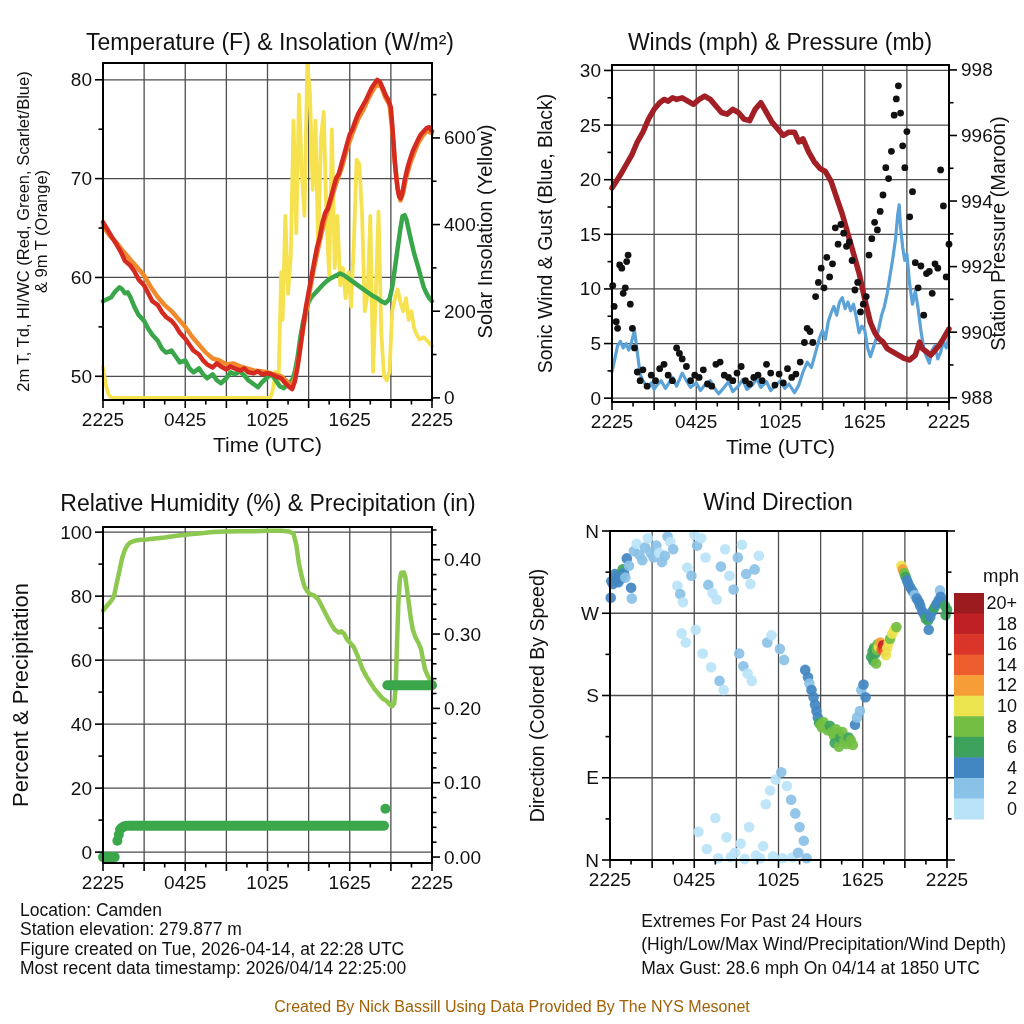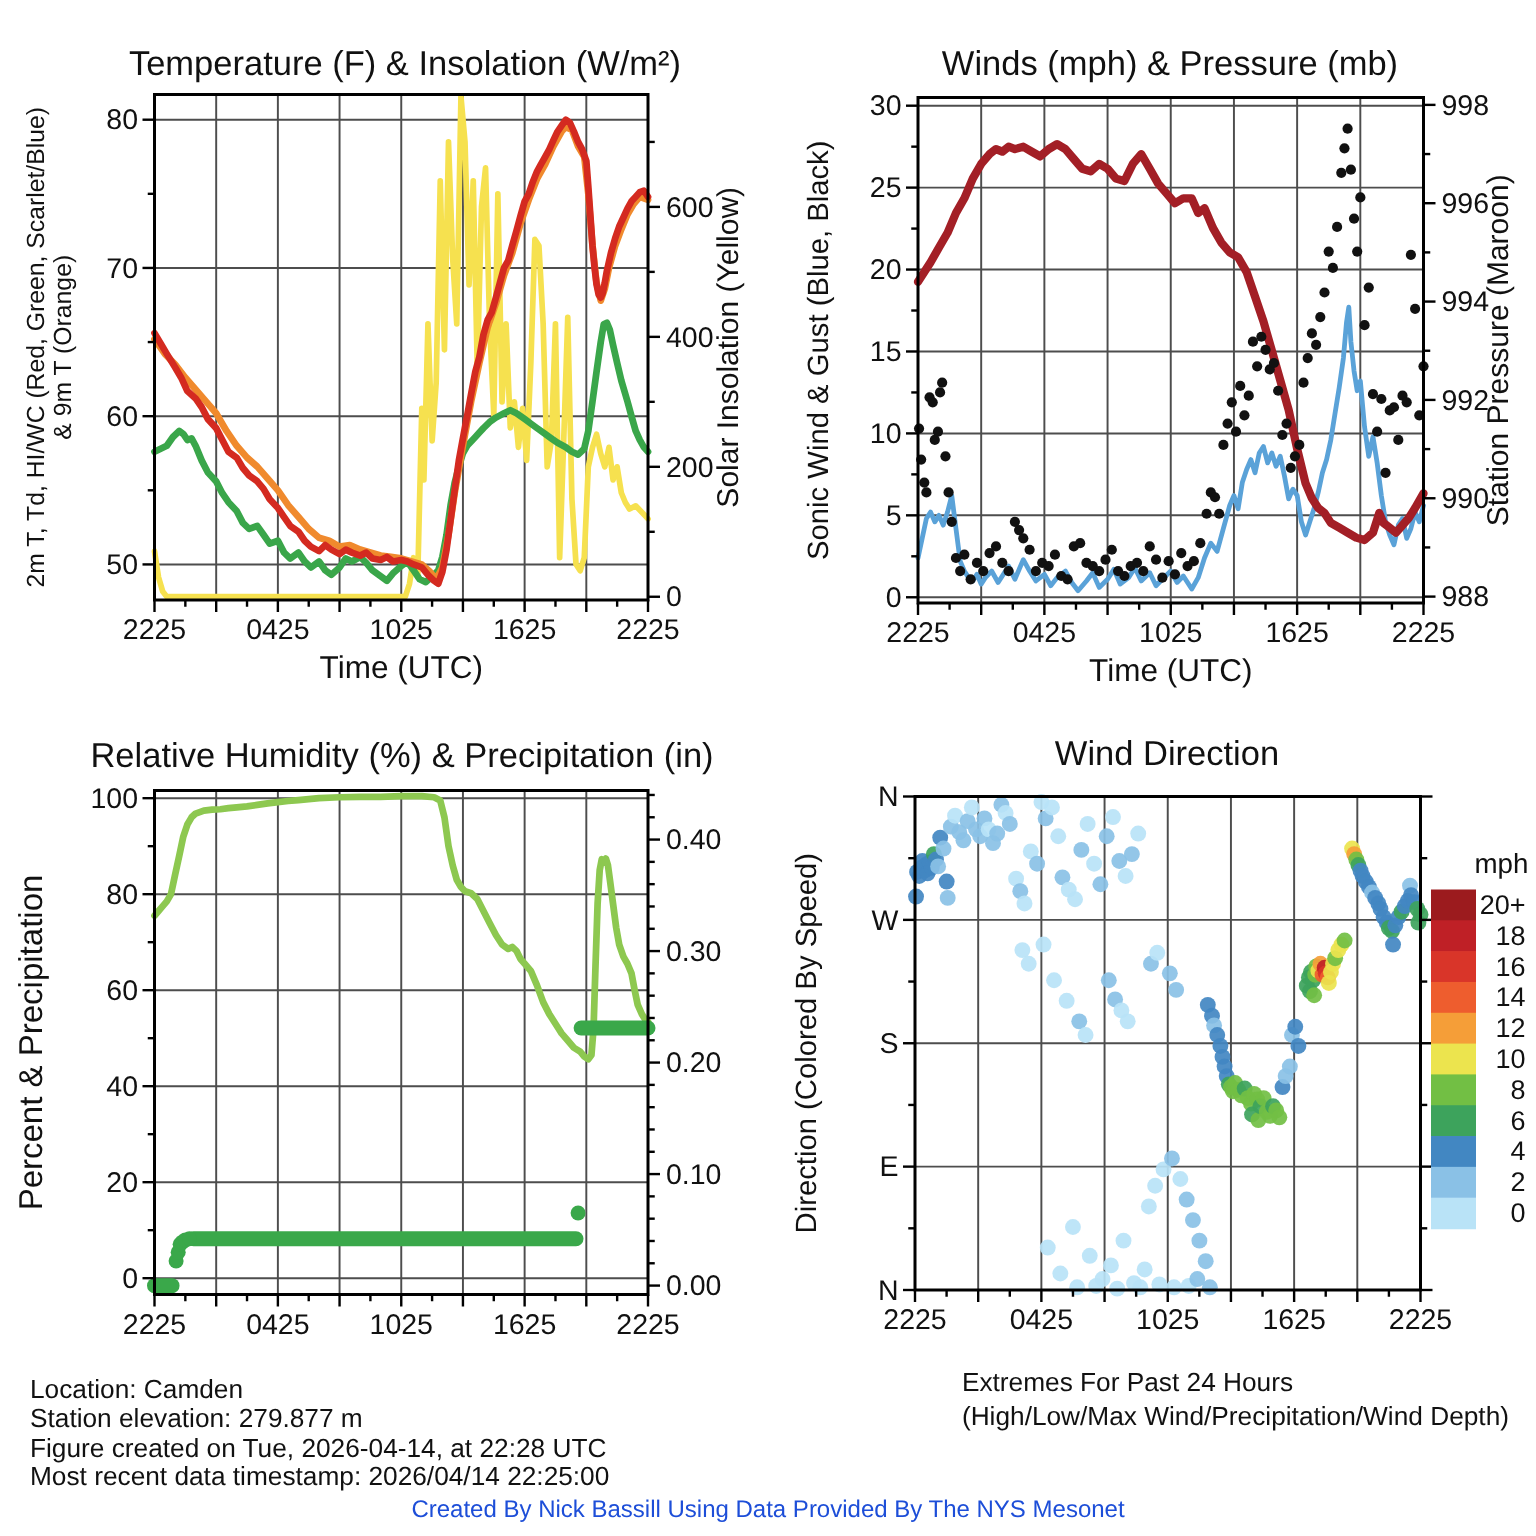--- a/index.html
+++ b/index.html
@@ -3,26 +3,26 @@
 <meta charset="utf-8">
 <style>
   html,body{margin:0;padding:0;background:#fff;}
   #canvas{position:relative;width:1024px;height:1024px;background:#fff;overflow:hidden;
           font-family:"Liberation Sans", sans-serif;color:#111;}
   .chart-svg{position:absolute;}
   #chart0{left:0;top:0;}
   #chart1{left:512px;top:0;}
   #chart2{left:0;top:460px;}
   #chart3{left:512px;top:460px;}
-  .footer-left{position:absolute;left:20px;top:901px;font-size:17.5px;line-height:19.4px;color:#111;margin-top:16px;}
+  .footer-left{position:absolute;left:20px;top:901px;font-size:17.5px;line-height:19.4px;color:#111;}
   .footer-right{position:absolute;right:18px;top:910px;font-size:17.5px;line-height:23.4px;
                 color:#111;}
   .extreme-values{font-weight:bold;}
   .credit{position:absolute;left:0;top:998px;width:100%;text-align:center;
-          font-size:16px;color:#1d4ed8;}
+          font-size:16px;color:#a16207;}
 </style>
 </head>
 <body>
 
 <div id="canvas">
   <svg id="chart0" class="chart-svg" width="512" height="460" viewBox="0 0 512 460">
       <g>
         <g stroke="#4d4d4d" stroke-width="1.3">
           <line x1="103" y1="63" x2="103" y2="400"></line>
           <line x1="144.125" y1="63" x2="144.125" y2="400"></line>
@@ -705,16 +705,17 @@
   <div class="footer-left">
     <div>Location: Camden</div>
     <div>Station elevation: 279.877 m</div>
     <div>Figure created on Tue, 2026-04-14, at 22:28 UTC</div>
     <div>Most recent data timestamp: 2026/04/14 22:25:00</div>
   </div>
 
   <div class="footer-right">
     <div>Extremes For Past 24 Hours</div>
     <div>(High/Low/Max Wind/Precipitation/Wind Depth)</div>
+    <div>Max Gust: 28.6 mph On 04/14 at 1850 UTC</div>
   </div>
 
   <div class="credit">Created By Nick Bassill Using Data Provided By The NYS Mesonet</div>
 </div>
 
 </body></html>

